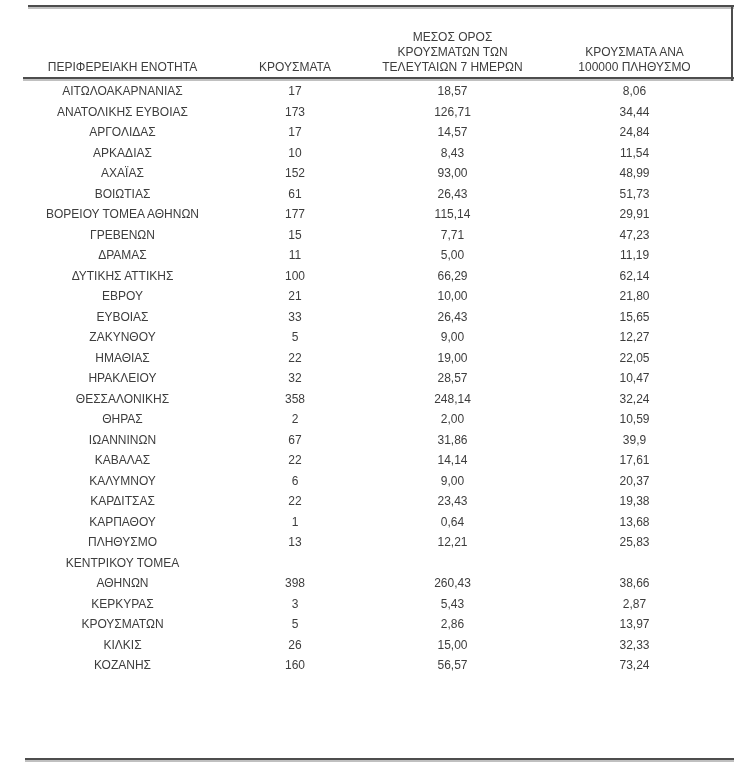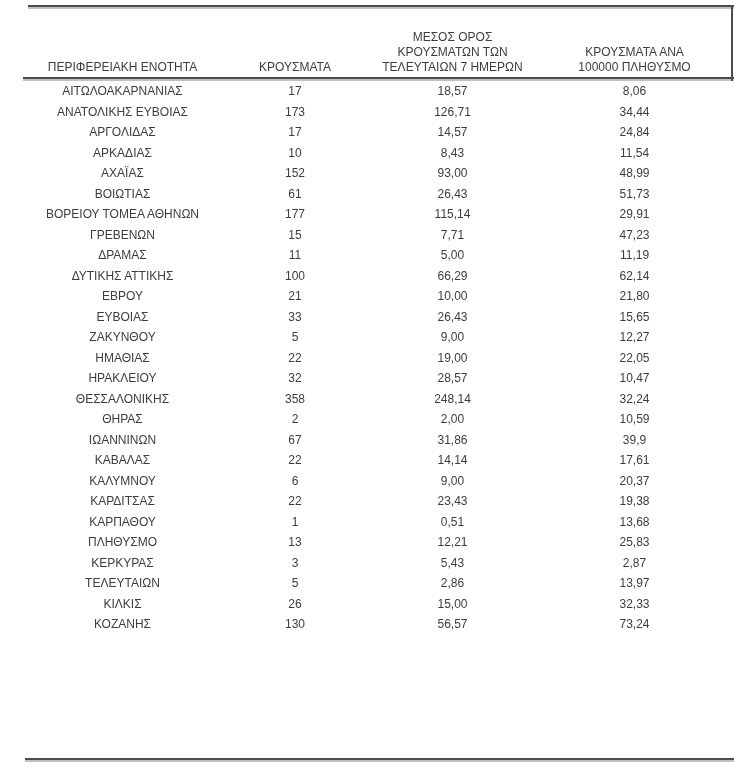--- a/index.html
+++ b/index.html
@@ -218,47 +218,54 @@
       </tr>
       <tr>
         <td class="c0">ΚΑΡΔΙΤΣΑΣ</td>
         <td class="c1">22</td>
         <td class="c2">23,43</td>
         <td class="c3">19,38</td>
       </tr>
       <tr>
         <td class="c0">ΚΑΡΠΑΘΟΥ</td>
         <td class="c1">1</td>
-        <td class="c2">0,51</td>
+        <td class="c2">0,64</td>
         <td class="c3">13,68</td>
       </tr>
       <tr>
         <td class="c0">ΠΛΗΘΥΣΜΟ</td>
         <td class="c1">13</td>
         <td class="c2">12,21</td>
         <td class="c3">25,83</td>
       </tr>
       <tr>
+        <td class="c0">ΚΕΝΤΡΙΚΟΥ ΤΟΜΕΑ
+ΑΘΗΝΩΝ</td>
+        <td class="c1">398</td>
+        <td class="c2">260,43</td>
+        <td class="c3">38,66</td>
+      </tr>
+      <tr>
         <td class="c0">ΚΕΡΚΥΡΑΣ</td>
         <td class="c1">3</td>
         <td class="c2">5,43</td>
         <td class="c3">2,87</td>
       </tr>
       <tr>
-        <td class="c0">ΤΕΛΕΥΤΑΙΩΝ</td>
+        <td class="c0">ΚΡΟΥΣΜΑΤΩΝ</td>
         <td class="c1">5</td>
         <td class="c2">2,86</td>
         <td class="c3">13,97</td>
       </tr>
       <tr>
         <td class="c0">ΚΙΛΚΙΣ</td>
         <td class="c1">26</td>
         <td class="c2">15,00</td>
         <td class="c3">32,33</td>
       </tr>
       <tr>
         <td class="c0">ΚΟΖΑΝΗΣ</td>
-        <td class="c1">130</td>
+        <td class="c1">160</td>
         <td class="c2">56,57</td>
         <td class="c3">73,24</td>
       </tr>
     </tbody>
 </table>
 
 </body></html>

